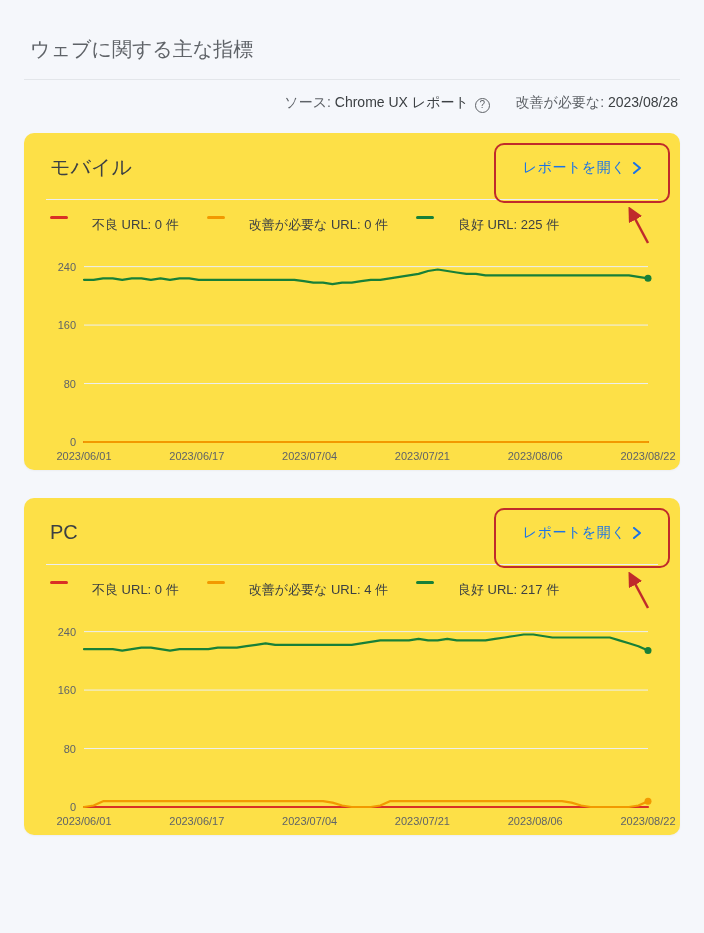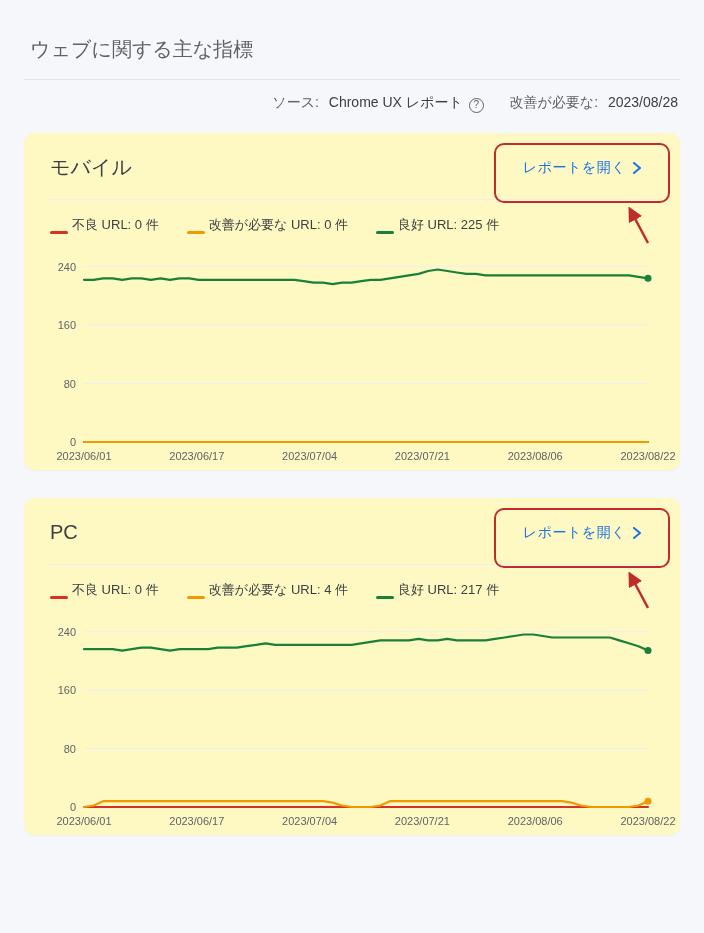--- a/index.html
+++ b/index.html
@@ -28,21 +28,20 @@
   }
   .meta-row {
     text-align: right;
     font-size: 14px;
     color: #5f6368;
     margin: 0 2px 20px 0;
   }
   .meta-row .meta-strong {
     color: #3c4043;
     font-weight: 500;
-    margin-left: 6px;
   }
   .meta-row .help-icon {
     display: inline-flex;
     align-items: center;
     justify-content: center;
     width: 15px;
     height: 15px;
     border: 1.2px solid #5f6368;
     border-radius: 50%;
     font-size: 10px;
@@ -50,21 +49,21 @@
     color: #5f6368;
     vertical-align: -1px;
     margin-left: 2px;
     box-sizing: border-box;
   }
   .meta-row .spacer {
     display: inline-block;
     width: 18px;
   }
   .card {
-    background: #fef9c3;
+    background: #fde047;
     border-radius: 10px;
     box-shadow: 0 1px 2px rgba(0,0,0,0.04);
     padding: 0;
     margin-bottom: 28px;
     position: relative;
   }
   .card-head {
     display: flex;
     align-items: center;
     justify-content: space-between;
@@ -106,22 +105,22 @@
   .legend {
     display: flex;
     flex-wrap: wrap;
     gap: 28px;
     padding: 16px 26px 6px 26px;
     font-size: 13px;
     color: #3c4043;
   }
   .legend-item {
     display: inline-flex;
-    align-items: flex-end;
-    gap: 4px;
+    align-items: flex-start;
+    gap: 24px;
   }
   .legend-swatch {
     width: 18px;
     height: 0;
     border-top: 3px solid;
     border-radius: 2px;
   }
   .chart-wrap {
     position: relative;
     height: 230px;

